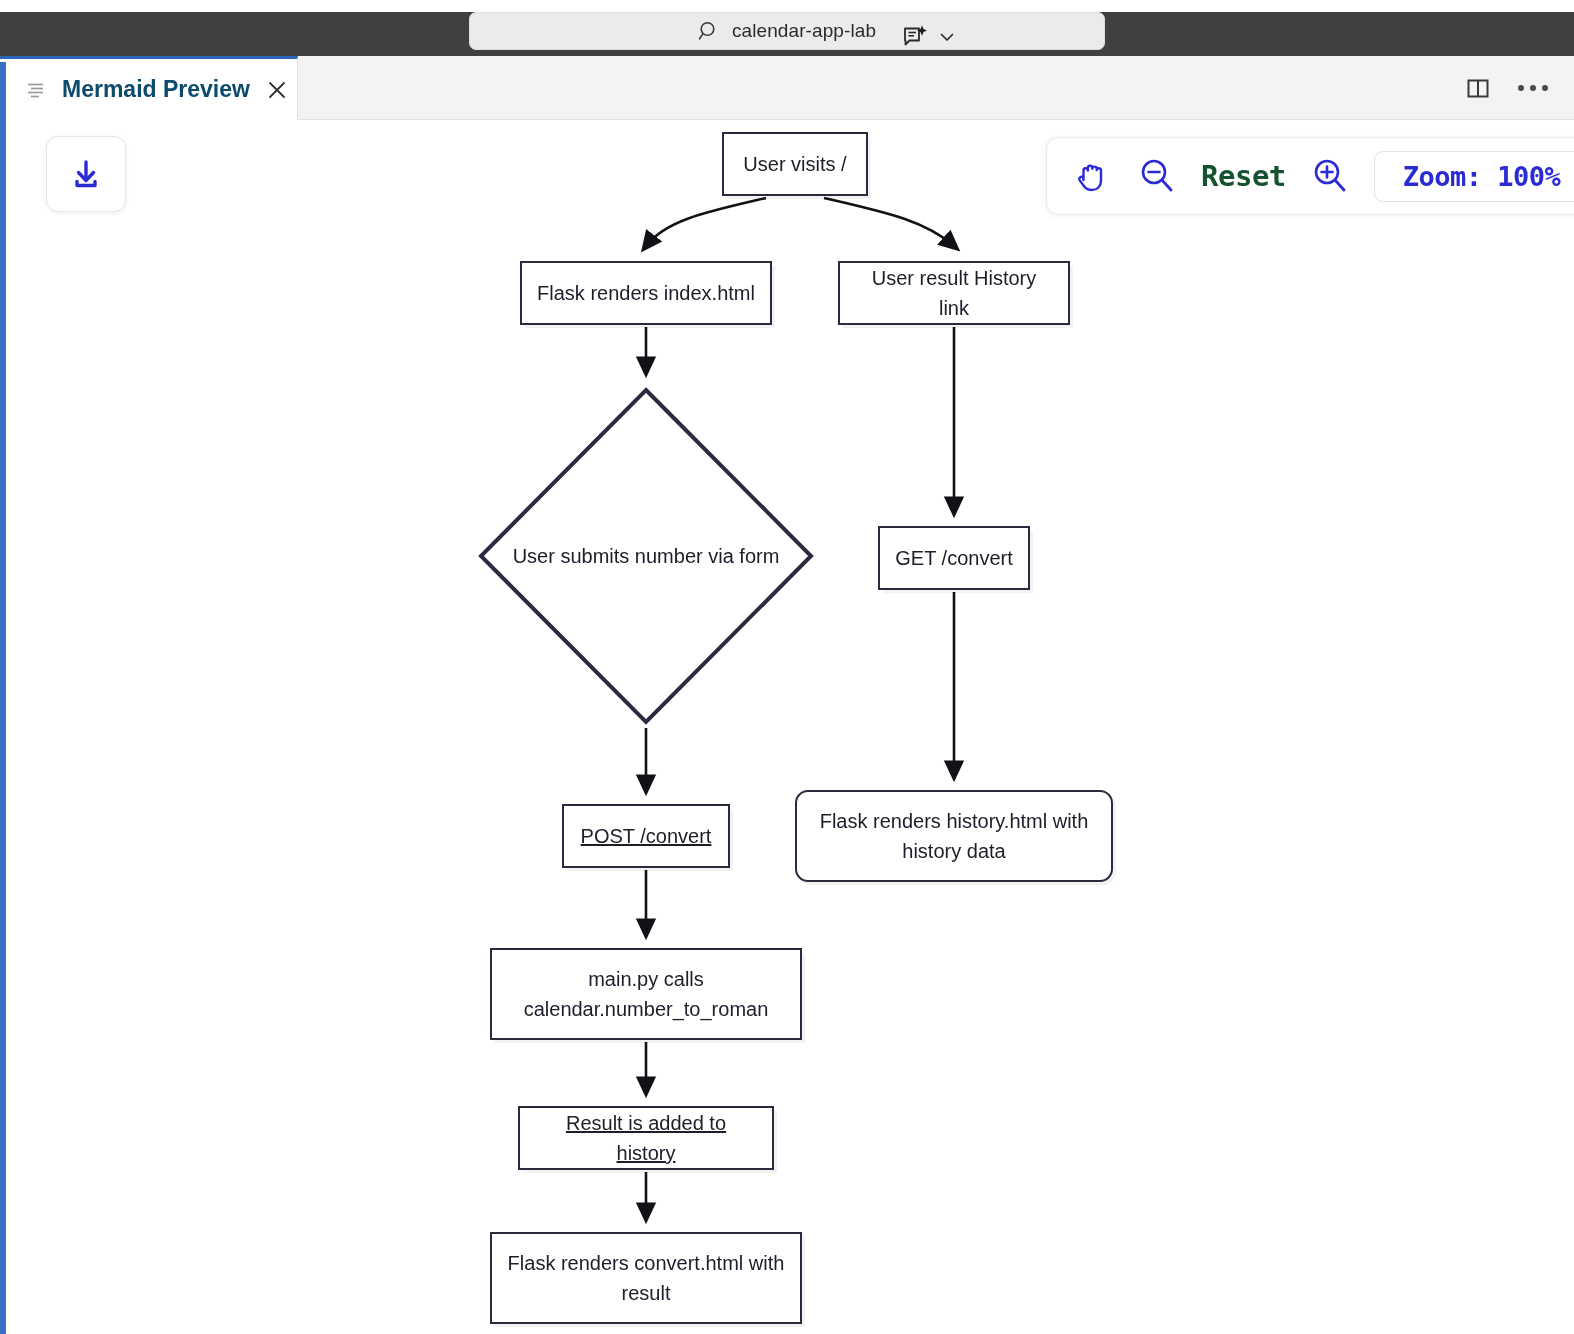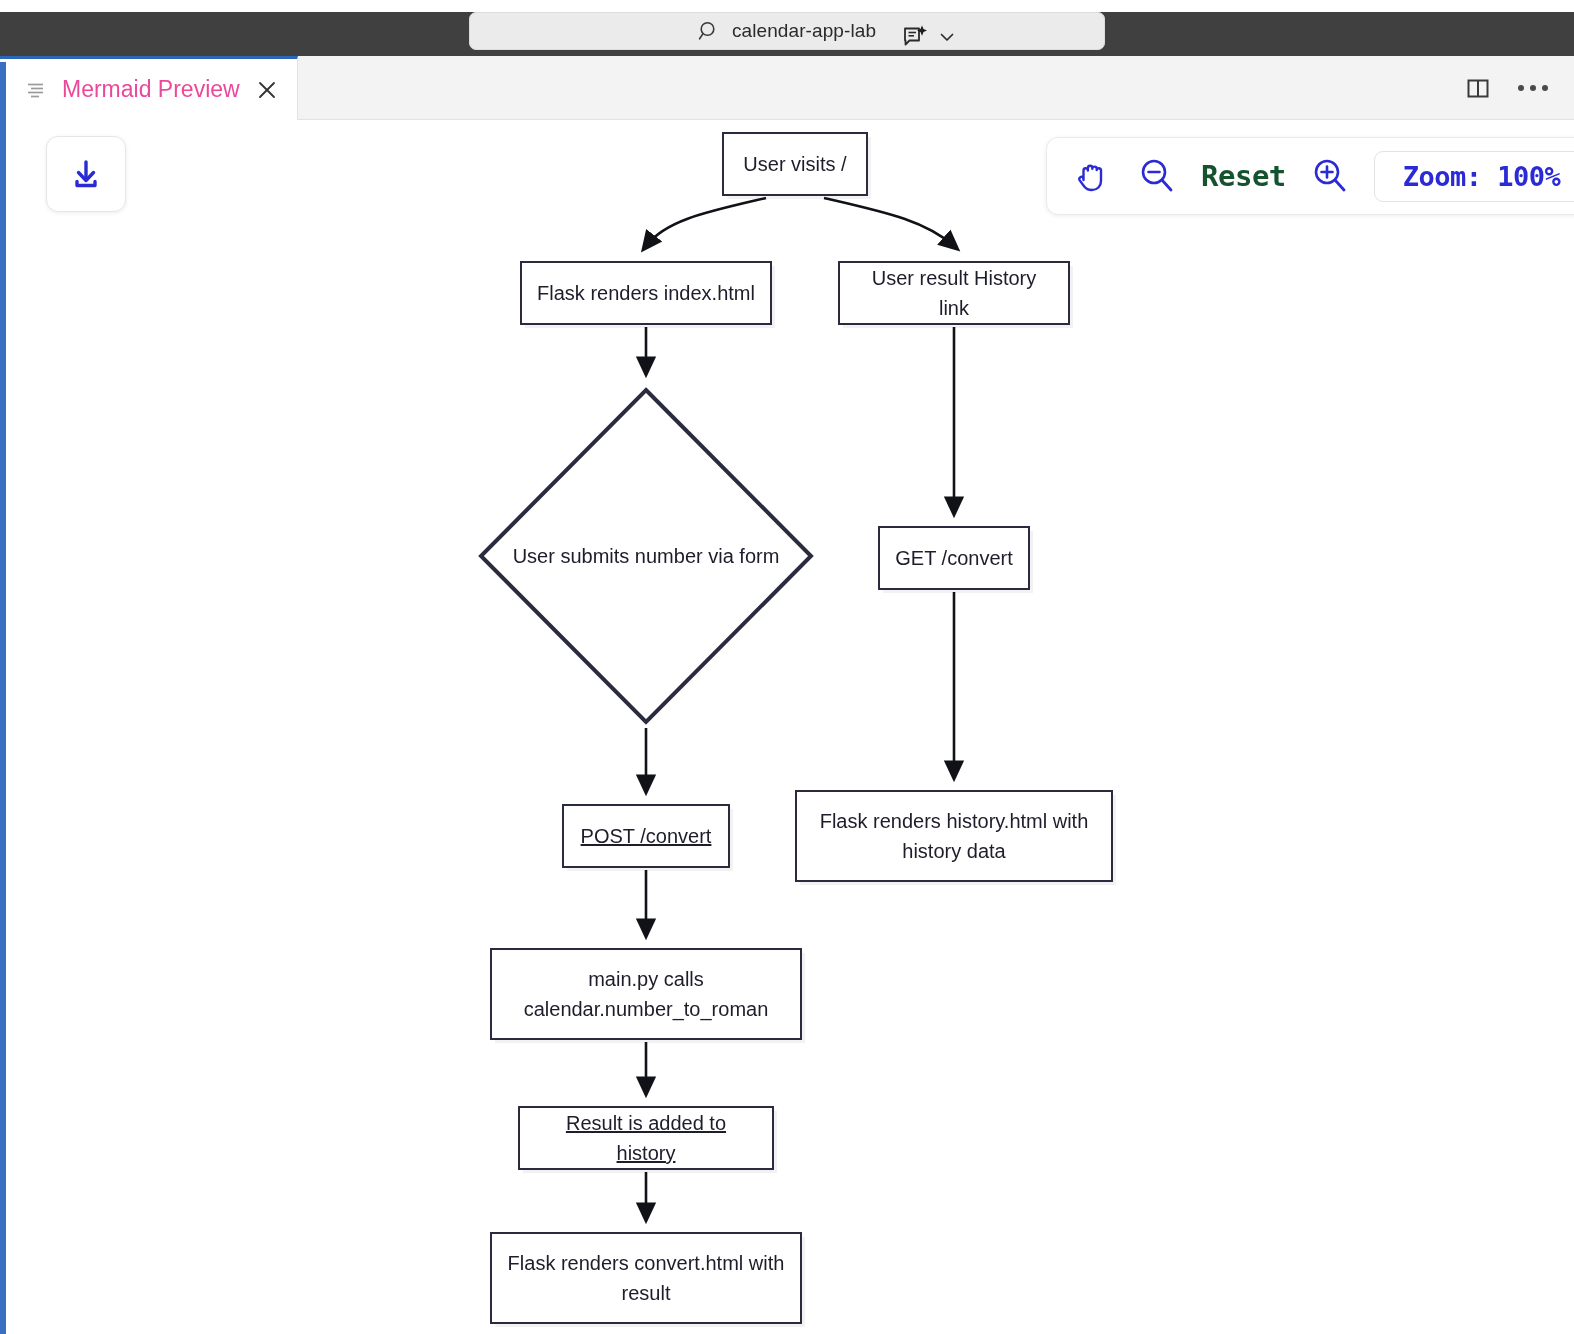--- a/index.html
+++ b/index.html
@@ -45,21 +45,21 @@
   }
   .tab {
     width: 298px; height:64px;
     background:#ffffff;
     border-top:3px solid #2c66b8;
     border-right:1px solid #e2e2e2;
     display:flex; align-items:center;
     gap:16px; padding: 0 20px 0 26px;
     position:relative;
   }
-  .tab-label { font-size:23px; color:#ec4899; white-space:nowrap; }
+  .tab-label { font-size:23px; color:#0c4a6e; white-space:nowrap;font-weight:bold; }
   .tab-close { color:#3c3c3c; display:flex; align-items:center; }
   .tabbar-actions {
     margin-left:auto; display:flex; align-items:center; gap:26px;
     padding-right:26px;
   }
   .dots { display:flex; gap:6px; align-items:center; }
   .dots span { width:6px; height:6px; border-radius:50%; background:#4a4a4a; display:block; }
 
   
   .left-edge {
@@ -284,21 +284,21 @@
       </div>
 
       <div class="node" style="left:872px; top:406px; width:152px; height:64px;">
         <span>GET /convert</span>
       </div>
 
       <div class="node" style="left:556px; top:684px; width:168px; height:64px;text-decoration:underline;">
         <span>POST /convert</span>
       </div>
 
-      <div class="node" style="left:789px; top:670px; width:318px; height:92px;">
+      <div class="node" style="left:789px; top:670px; width:318px; height:92px;border-radius:13px;">
         <span>Flask renders history.html with history data</span>
       </div>
 
       <div class="node" style="left:484px; top:828px; width:312px; height:92px;">
         <span>main.py calls calendar.number_to_roman</span>
       </div>
 
       <div class="node" style="left:512px; top:986px; width:256px; height:64px;text-decoration:underline;">
         <span>Result is added to history</span>
       </div>

